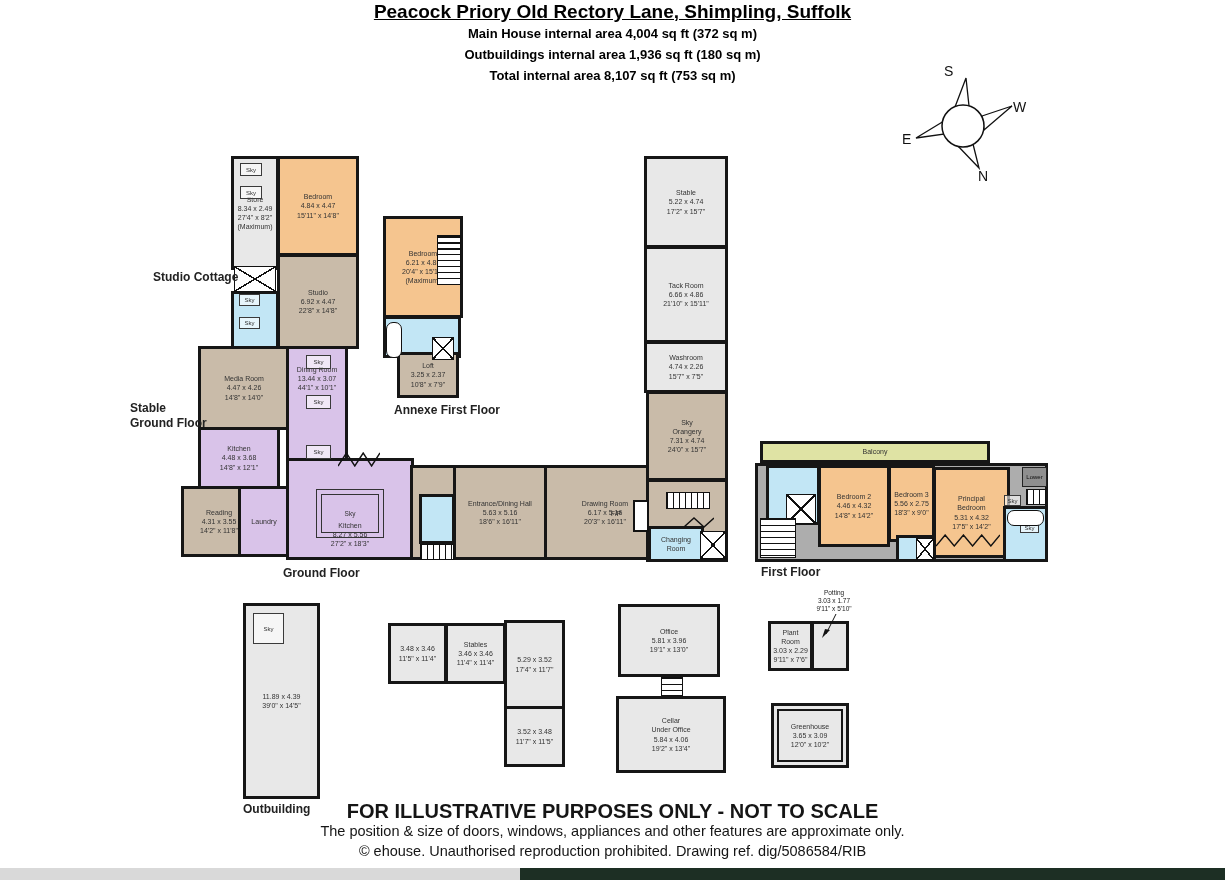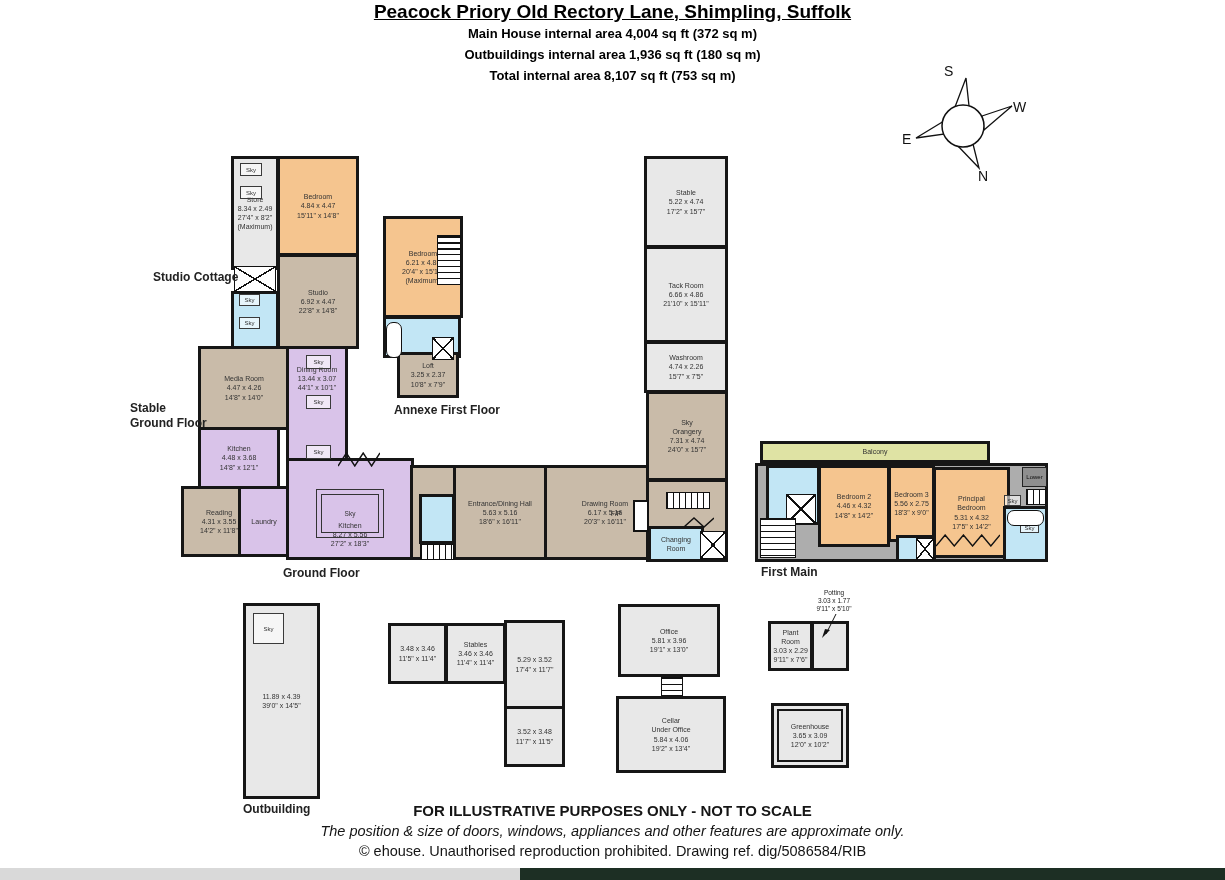--- a/index.html
+++ b/index.html
@@ -29,22 +29,22 @@
      linear-gradient(to top right,transparent calc(50% - .8px),#111 calc(50% - .8px),#111 calc(50% + .8px),transparent calc(50% + .8px)),
      linear-gradient(to bottom right,transparent calc(50% - .8px),#111 calc(50% - .8px),#111 calc(50% + .8px),transparent calc(50% + .8px));}
   .f-bath{border:1.5px solid #111;border-radius:7px;background:#fff;}
   .f-skyrect{border:1px solid #333;outline:1px solid #333;outline-offset:-6px;
      display:flex;align-items:center;justify-content:center;font-size:6.5px;color:#333;}
   .f-darkbox{background:#8f8f8f;border:1px solid #222;color:#0e0e0e;font-size:6px;
      display:flex;align-items:center;justify-content:center;}
   .f-fpbox{border:2px solid #111;background:#fff;}
   .annotation{position:absolute;font-size:6.5px;line-height:1.25;text-align:center;color:#222;}
   .ftr{position:absolute;left:0;width:100%;text-align:center;color:#151515;}
-  .ftr .f1{font-size:15px;font-weight:bold;line-height:20px;}
-  .ftr .f2{font-size:14.5px;line-height:20px;font-style:italic;}
+  .ftr .f1{font-size:20px;font-weight:bold;line-height:20px;}
+  .ftr .f2{font-size:14.5px;line-height:20px;}
   .ftr .f3{font-size:14.5px;line-height:20px;}
   .bar{position:absolute;height:12px;}
   svg text{font-family:"Liberation Sans",sans-serif;}
 </style>
 </head>
 <body>
 
 <div class="page">
 
   <div class="hdr">
@@ -337,21 +337,21 @@
         <div>Stable</div>
         <div>Ground Floor</div>
       </div>
       <div class="sectlabel" style="left: 394px; top: 403px;">
         <div>Annexe First Floor</div>
       </div>
       <div class="sectlabel" style="left: 283px; top: 566px;">
         <div>Ground Floor</div>
       </div>
       <div class="sectlabel" style="left: 761px; top: 565px;">
-        <div>First Main</div>
+        <div>First Floor</div>
       </div>
       <div class="sectlabel" style="left: 243px; top: 802px;">
         <div>Outbuilding</div>
       </div>
       <div class="annotation" style="left: 804px; top: 589px; width: 60px;">
         <div>Potting</div>
         <div>3.03 x 1.77</div>
         <div>9'11" x 5'10"</div>
       </div>
       <div class="annotation" style="left: 604px; top: 510px; width: 24px;">

